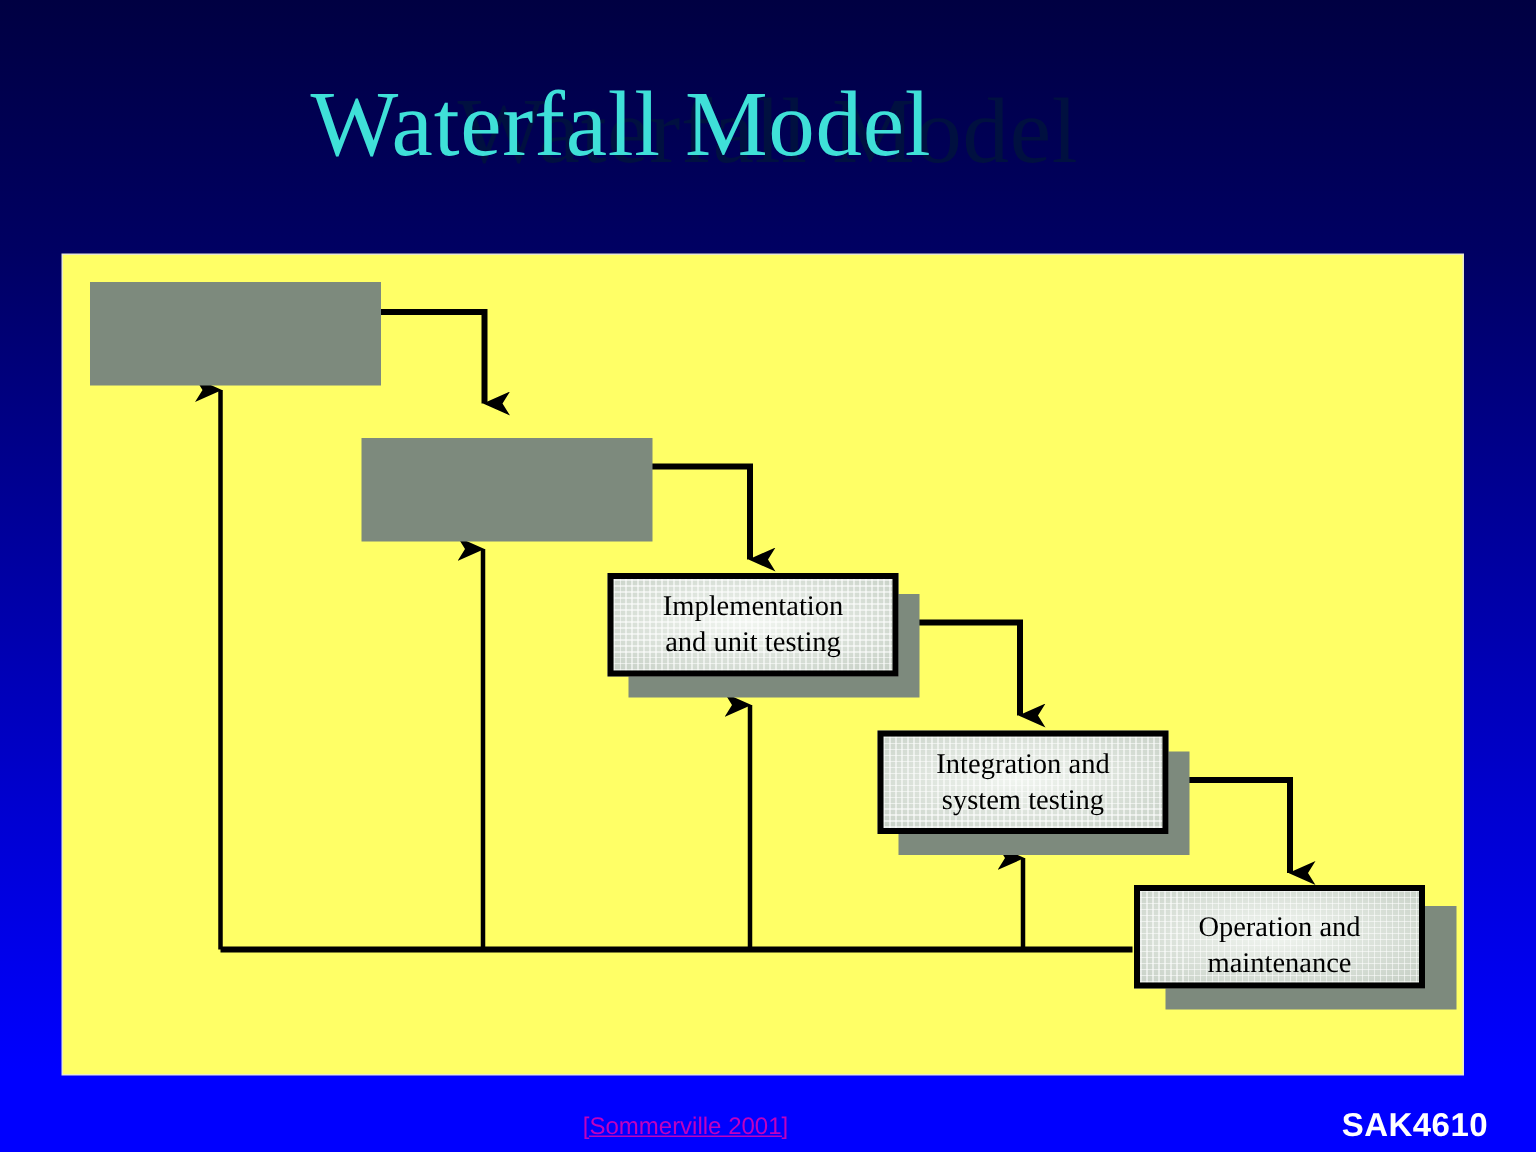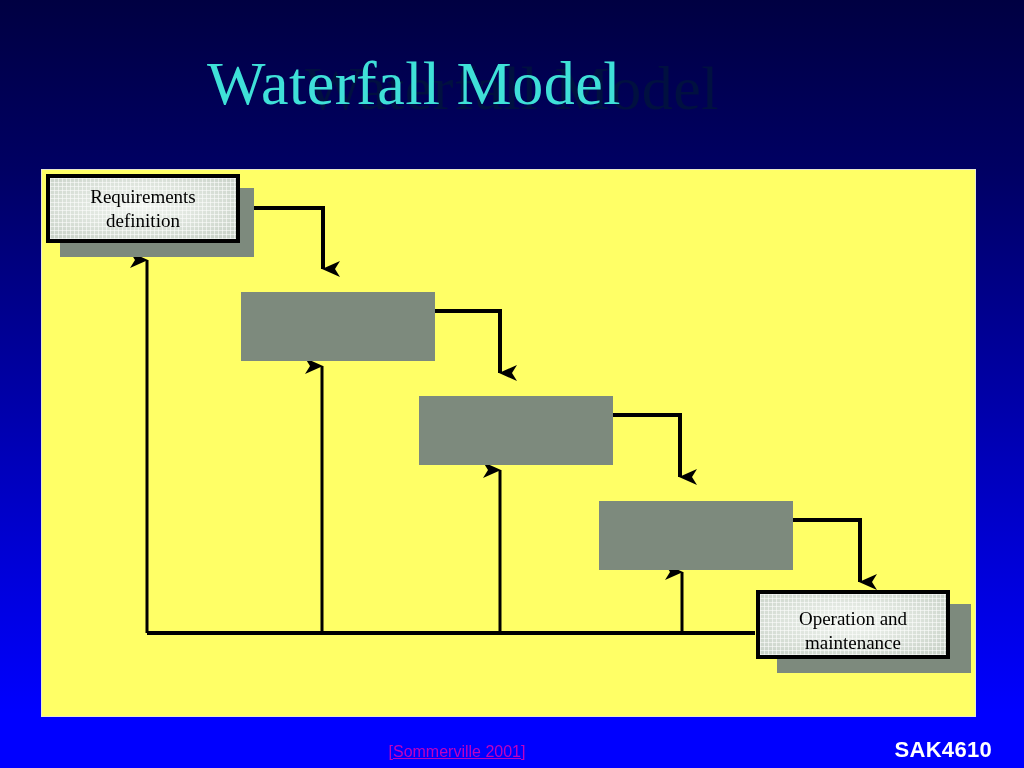--- a/index.html
+++ b/index.html
@@ -165,32 +165,38 @@
 
       <path d="M105 463 L713 463" fill="none" stroke="#000000" stroke-width="4"></path>
 
       <path d="M105 463 L105 90" fill="none" stroke="#000000" stroke-width="3" marker-end="url(#arrow-up)"></path>
       <path d="M280 463 L280 196" fill="none" stroke="#000000" stroke-width="3" marker-end="url(#arrow-up)"></path>
       <path d="M458 463 L458 300" fill="none" stroke="#000000" stroke-width="3" marker-end="url(#arrow-up)"></path>
       <path d="M640 463 L640 402" fill="none" stroke="#000000" stroke-width="3" marker-end="url(#arrow-up)"></path>
     </svg>
 
     <div class="wf-shadow" style="left:18px; top:18px; width:194px; height:69px;"></div>
-    <div class="wf-box" style="left:4px; top:4px; width:194px; height:69px;">
+
+    <div class="wf-shadow" style="left:199px; top:122px; width:194px; height:69px;"></div>
+
+    <div class="wf-shadow" style="left:377px; top:226px; width:194px; height:69px;"></div>
+    <div class="wf-box" style="left:363px; top:212px; width:194px; height:69px;">
       <div>
-        <span>Requirements</span>
-        <span>definition</span>
+        <span>Implementation</span>
+        <span>and unit testing</span>
       </div>
     </div>
 
-    <div class="wf-shadow" style="left:199px; top:122px; width:194px; height:69px;"></div>
-
-    <div class="wf-shadow" style="left:377px; top:226px; width:194px; height:69px;"></div>
-
     <div class="wf-shadow" style="left:557px; top:331px; width:194px; height:69px;"></div>
+    <div class="wf-box" style="left:543px; top:317px; width:194px; height:69px;">
+      <div>
+        <span>Integration and</span>
+        <span>system testing</span>
+      </div>
+    </div>
 
     <div class="wf-shadow" style="left:735px; top:434px; width:194px; height:69px;"></div>
     <div class="wf-box" style="left:714px; top:420px; width:194px; height:69px;align-items:flex-end;">
       <div>
         <span>Operation and</span>
         <span>maintenance</span>
       </div>
     </div>
 
   </div>

